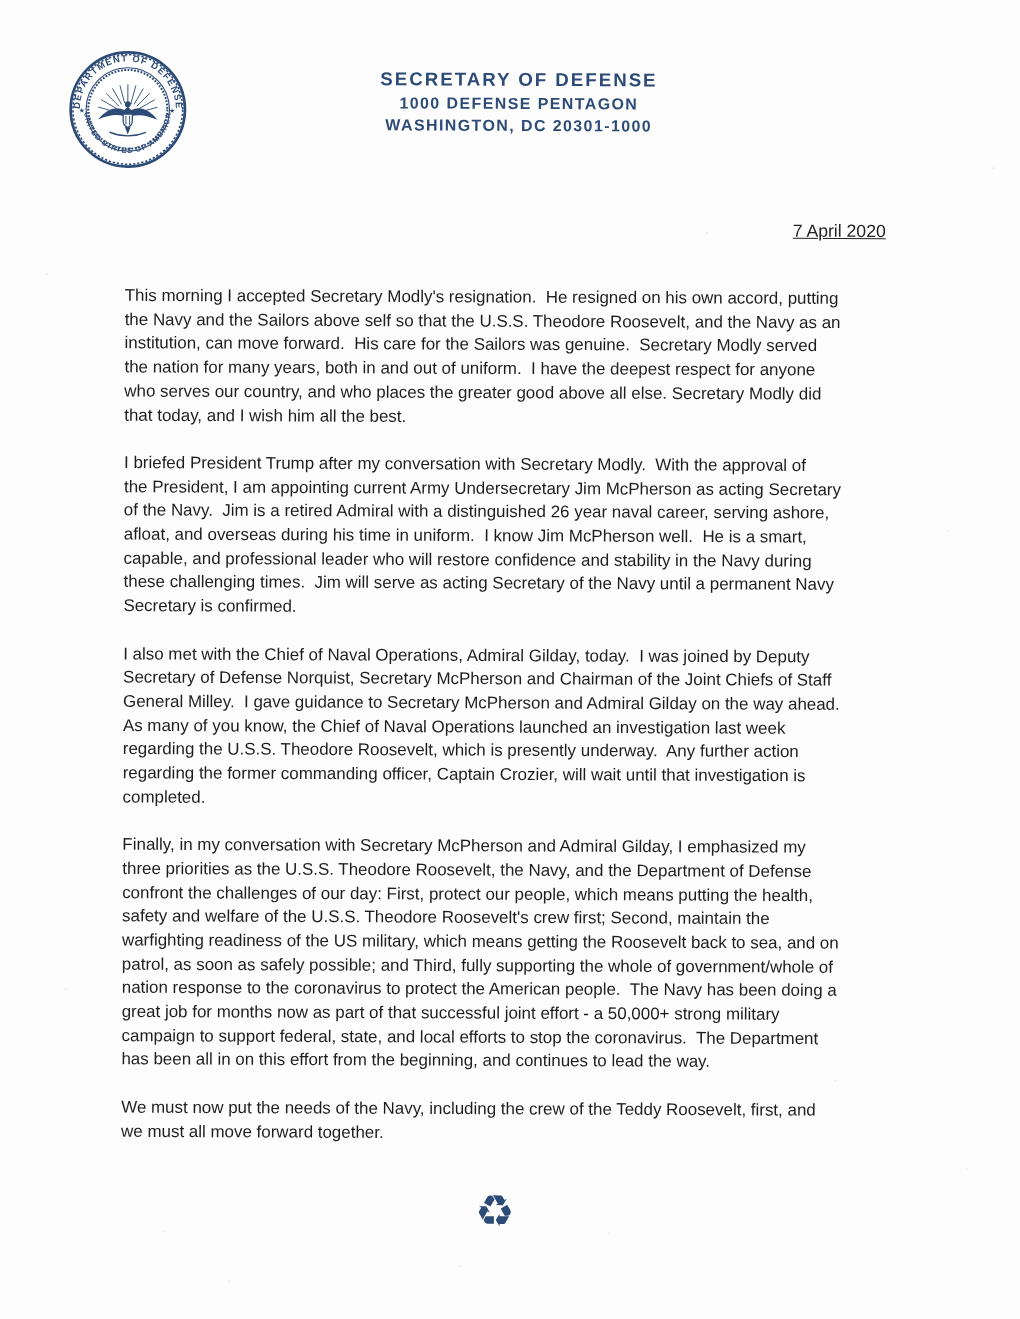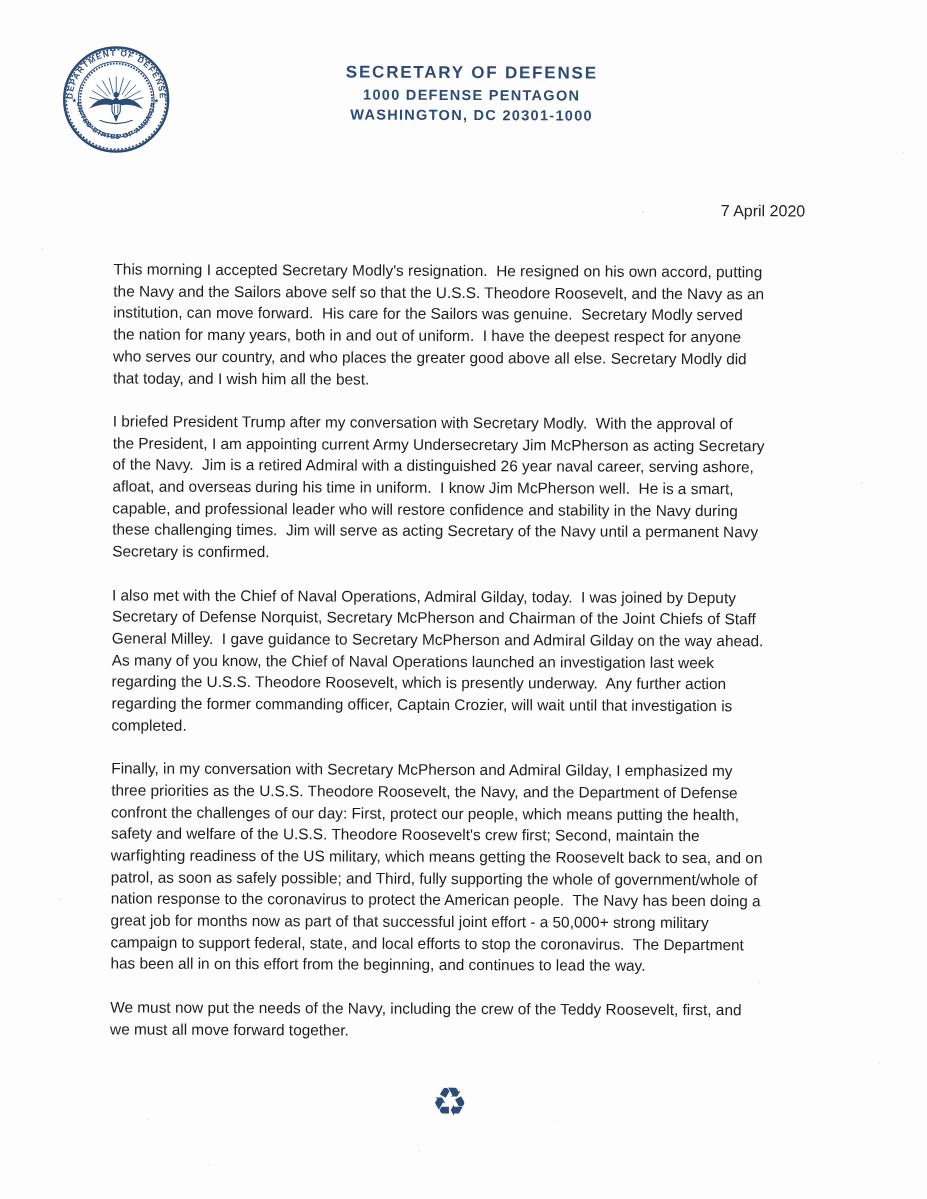--- a/index.html
+++ b/index.html
@@ -38,21 +38,21 @@
   .letterhead-text{
     position:absolute;top:63px;left:0;width:927px;
     padding-left:12px;box-sizing:border-box;
     text-align:center;
     color:#2d4b77;
   }
   .lh1{font-size:17px;font-weight:700;letter-spacing:1.8px;}
   .lh2,.lh3{font-size:14.5px;font-weight:700;letter-spacing:1.3px;margin-top:4px;}
   .date{
     position:absolute;left:719px;top:201px;
-    font-size:16px;color:#232323;
+    font-size:16px;color:#232323;text-decoration:underline;
   }
   .letter-body{
     position:absolute;left:112px;top:260px;width:716px;
     font-size:15.4px;line-height:21.7px;color:#1d1d1d;
   }
   .letter-body p{
     margin:0 0 21.7px 0;
     white-space:pre-wrap;
   }
   .recycle{

